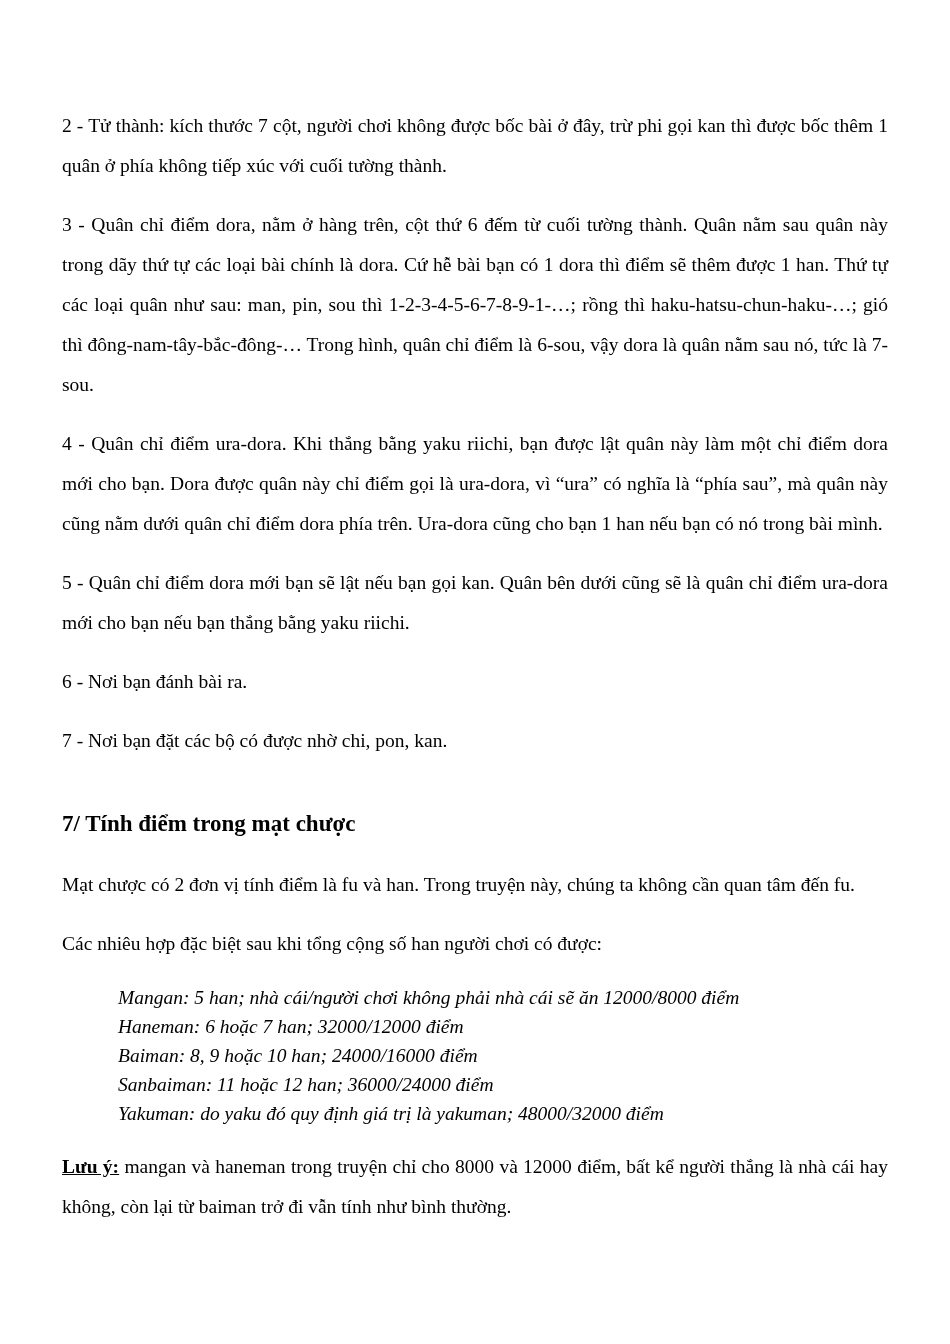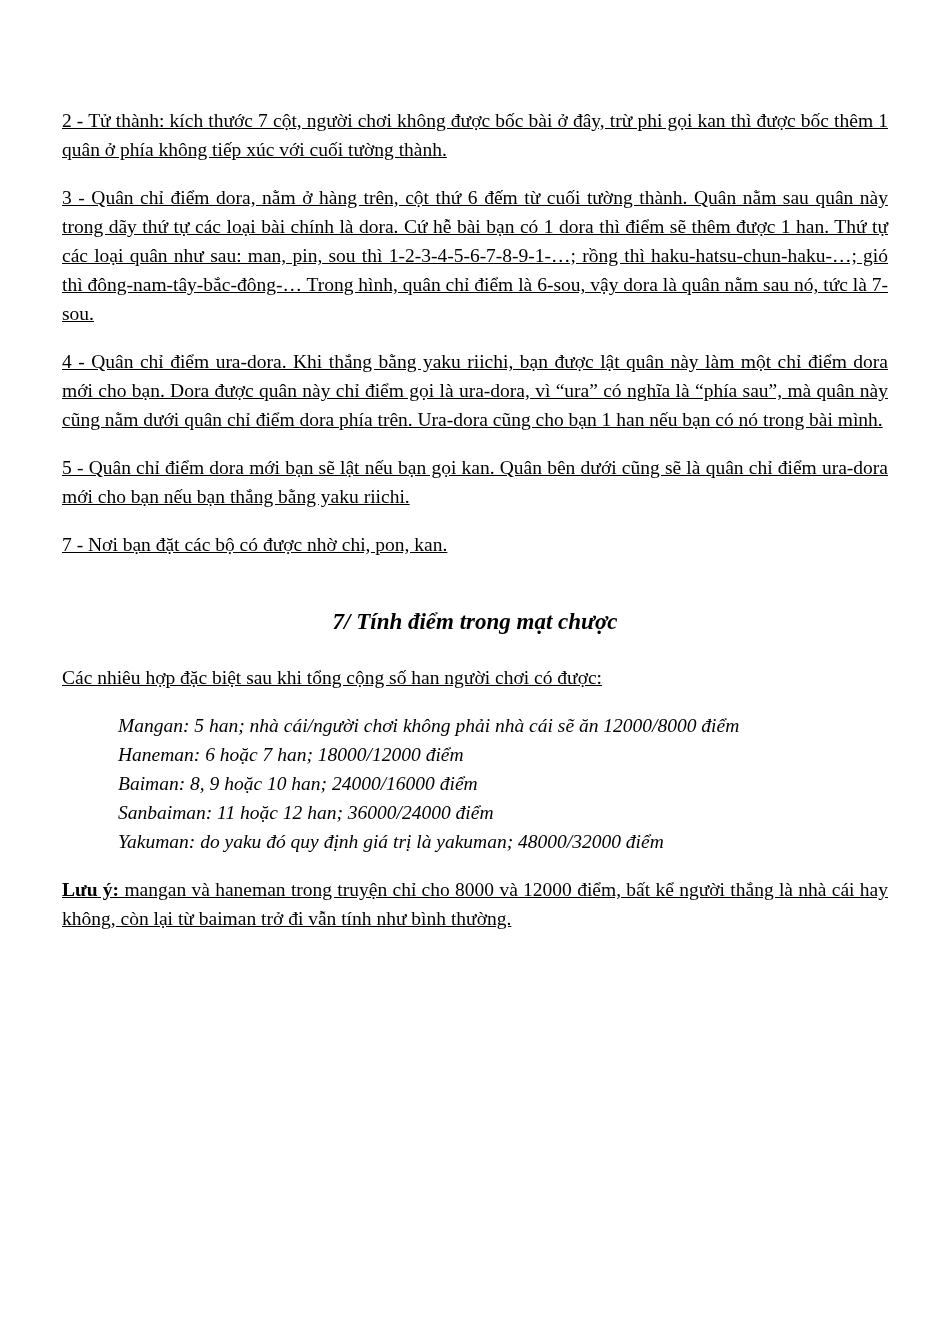--- a/index.html
+++ b/index.html
@@ -17,35 +17,33 @@
   }
   .page {
     box-sizing: border-box;
     width: 950px;
     height: 1344px;
     padding: 106px 62px 0 62px;
     background: #ffffff;
   }
   .para {
     font-size: 19.5px;
-    line-height: 29px;
+    line-height: 40px;
     margin: 0 0 19px 0;
     text-align: justify;
-    text-decoration: underline;
   }
   .single {
     text-align: left;
   }
   h2.section-heading {
     font-size: 23px;
     line-height: 30px;
     font-weight: bold;
     margin: 48px 0 26px 0;
-    text-align: center;
-    font-style: italic;
+    text-align: left;
   }
   .score-list {
     font-size: 19.5px;
     line-height: 29px;
     margin: 0 0 19px 0;
     padding-left: 56px;
   }
   .score-line {
     white-space: nowrap;
     font-style: italic;
@@ -61,31 +59,33 @@
 <div class="page">
 
   <p class="para">2 - Tử thành: kích thước 7 cột, người chơi không được bốc bài ở đây, trừ phi gọi kan thì được bốc thêm 1 quân ở phía không tiếp xúc với cuối tường thành.</p>
 
   <p class="para">3 - Quân chỉ điểm dora, nằm ở hàng trên, cột thứ 6 đếm từ cuối tường thành. Quân nằm sau quân này trong dãy thứ tự các loại bài chính là dora. Cứ hễ bài bạn có 1 dora thì điểm sẽ thêm được 1 han. Thứ tự các loại quân như sau: man, pin, sou thì 1-2-3-4-5-6-7-8-9-1-…; rồng thì haku-hatsu-chun-haku-…; gió thì đông-nam-tây-bắc-đông-… Trong hình, quân chỉ điểm là 6-sou, vậy dora là quân nằm sau nó, tức là 7-sou.</p>
 
   <p class="para">4 - Quân chỉ điểm ura-dora. Khi thắng bằng yaku riichi, bạn được lật quân này làm một chỉ điểm dora mới cho bạn. Dora được quân này chỉ điểm gọi là ura-dora, vì “ura” có nghĩa là “phía sau”, mà quân này cũng nằm dưới quân chỉ điểm dora phía trên. Ura-dora cũng cho bạn 1 han nếu bạn có nó trong bài mình.</p>
 
   <p class="para">5 - Quân chỉ điểm dora mới bạn sẽ lật nếu bạn gọi kan. Quân bên dưới cũng sẽ là quân chỉ điểm ura-dora mới cho bạn nếu bạn thắng bằng yaku riichi.</p>
 
+  <p class="para single">6 - Nơi bạn đánh bài ra.</p>
 
   <p class="para single">7 - Nơi bạn đặt các bộ có được nhờ chi, pon, kan.</p>
 
   <h2 class="section-heading">7/ Tính điểm trong mạt chược</h2>
 
+  <p class="para">Mạt chược có 2 đơn vị tính điểm là fu và han. Trong truyện này, chúng ta không cần quan tâm đến fu.</p>
 
   <p class="para single">Các nhiêu hợp đặc biệt sau khi tổng cộng số han người chơi có được:</p>
 
   <div class="score-list">
     <div class="score-line">Mangan: 5 han; nhà cái/người chơi không phải nhà cái sẽ ăn 12000/8000 điểm</div>
-    <div class="score-line">Haneman: 6 hoặc 7 han; 18000/12000 điểm</div>
+    <div class="score-line">Haneman: 6 hoặc 7 han; 32000/12000 điểm</div>
     <div class="score-line">Baiman: 8, 9 hoặc 10 han; 24000/16000 điểm</div>
     <div class="score-line">Sanbaiman: 11 hoặc 12 han; 36000/24000 điểm</div>
     <div class="score-line">Yakuman: do yaku đó quy định giá trị là yakuman; 48000/32000 điểm</div>
   </div>
 
   <p class="para"><span class="note-label">Lưu ý:</span><span>  mangan và haneman trong truyện chỉ cho 8000 và 12000 điểm, bất kể người thắng là nhà cái hay không, còn lại từ baiman trở đi vẫn tính như bình thường.</span></p>
 
 
 </div>
 

